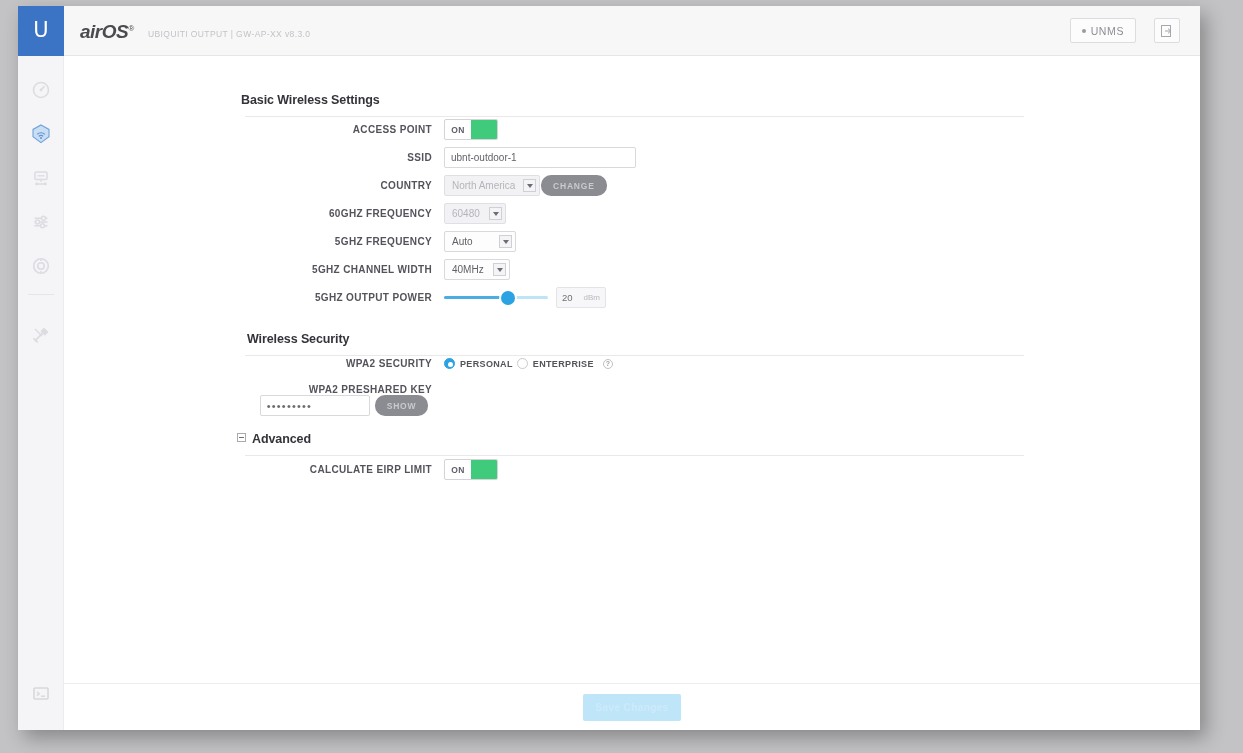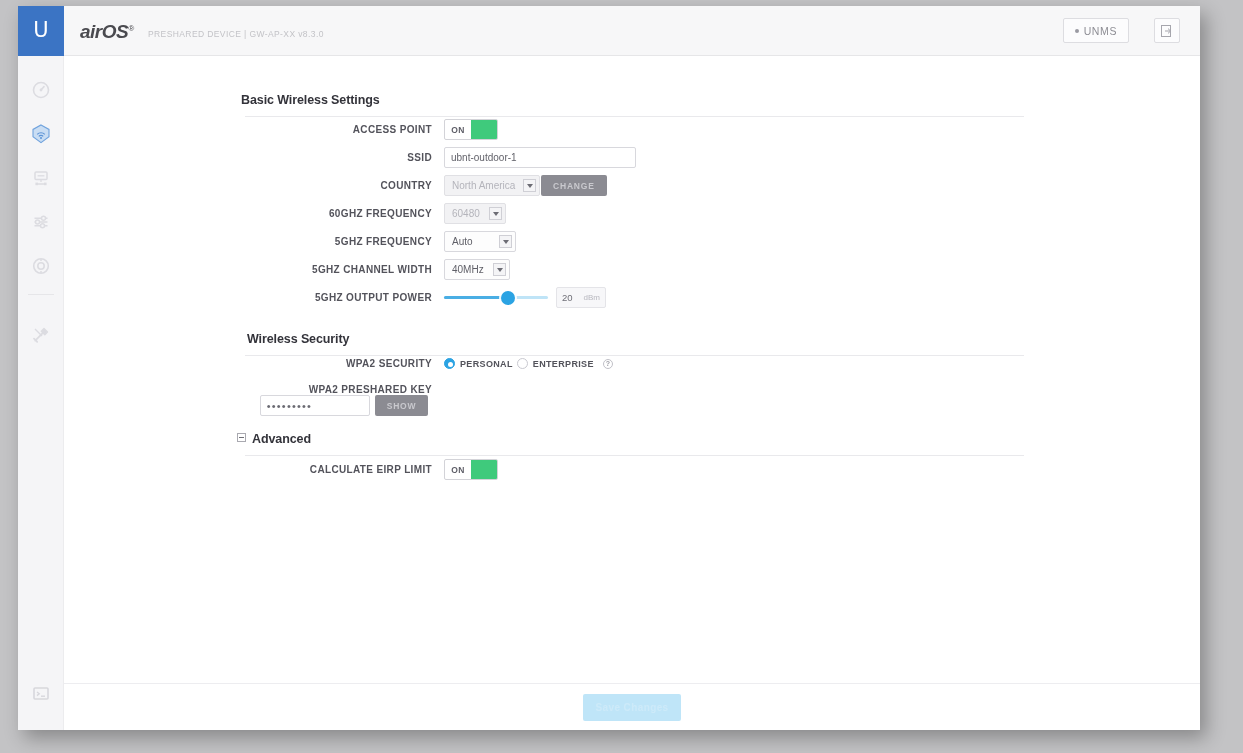--- a/index.html
+++ b/index.html
@@ -45,21 +45,21 @@
     color: #4a4a4f; font-weight: 700;
     font-style: italic;
   }
   .brand .air { font-size: 19px; }
   .brand sup { font-size: 8px; vertical-align: super; font-weight: 400; }
   .devmeta {
     position: absolute; left: 130px; top: 23px;
     font-size: 8.5px; color: #c3c3c7; letter-spacing: 0.4px;
     white-space: nowrap;
   }
-  .topright { position: absolute; right: 20px; top: 12px; display: flex; align-items: center; gap: 25px; }
+  .topright { position: absolute; right: 20px; top: 12px; display: flex; align-items: center; gap: 18px; }
   .unms-btn {
     display: flex; align-items: center; gap: 5px;
     height: 25px; padding: 0 11px;
     border: 1px solid #dddde1; border-radius: 2px;
     background: #fcfcfd;
     font-size: 10.5px; color: #8d8d94; letter-spacing: 0.6px;
   }
   .unms-dot { width: 4px; height: 4px; border-radius: 50%; background: #9a9aa2; display:inline-block; }
   .logout-btn {
     width: 26px; height: 25px;
@@ -165,21 +165,21 @@
     border-top: 4px solid #6c6c74; display: block;
   }
   .sel-w60 { width: 62px; }
   .sel-w70 { width: 72px; }
   .sel-w66 { width: 66px; }
   .sel-w100 { width: 96px; }
 
   
   .graybtn {
     height: 21px; padding: 0 12px;
-    background: #818189; border: none; border-radius: 2px;
+    background: #818189; border: none; border-radius: 10px;
     color: #f0f0f2; font-size: 8.5px; font-weight: 700;
     letter-spacing: 0.8px; display: flex; align-items: center;
     font-family: "Liberation Sans", sans-serif;
   }
   .graybtn.dis { background: #8b8b92; color: #c9c9ce; }
 
   
   .slider-wrap { display: flex; align-items: flex-start; }
   .slider {
     position: relative; width: 104px; height: 21px;
@@ -253,21 +253,21 @@
 <div id="root">
   <div class="window">
 
     <div class="topbar">
       <div class="logo-tile">
         <span class="logo-u">U</span>
       </div>
       <div class="brand">
         <span class="air">air</span><span>OS</span><sup>®</sup>
       </div>
-      <div class="devmeta">PRESHARED DEVICE | GW-AP-XX v8.3.0</div>
+      <div class="devmeta">UBIQUITI OUTPUT | GW-AP-XX v8.3.0</div>
 
       <div class="topright">
         <div class="unms-btn">
           <span class="unms-dot"></span>
           <span>UNMS</span>
         </div>
         <div class="logout-btn">
           <svg width="12" height="12" viewBox="0 0 12 12">
             <rect x="0.5" y="0.5" width="9" height="11" fill="none" stroke="#a6a6ad" stroke-width="1"></rect>
             <path d="M4 6 h5 M7 3.6 L9.6 6 L7 8.4" fill="none" stroke="#a6a6ad" stroke-width="1"></path>

